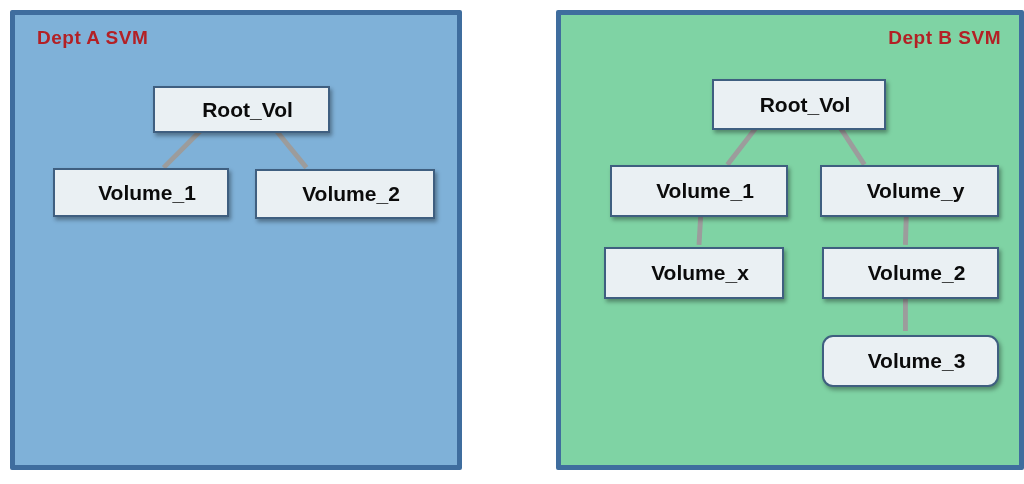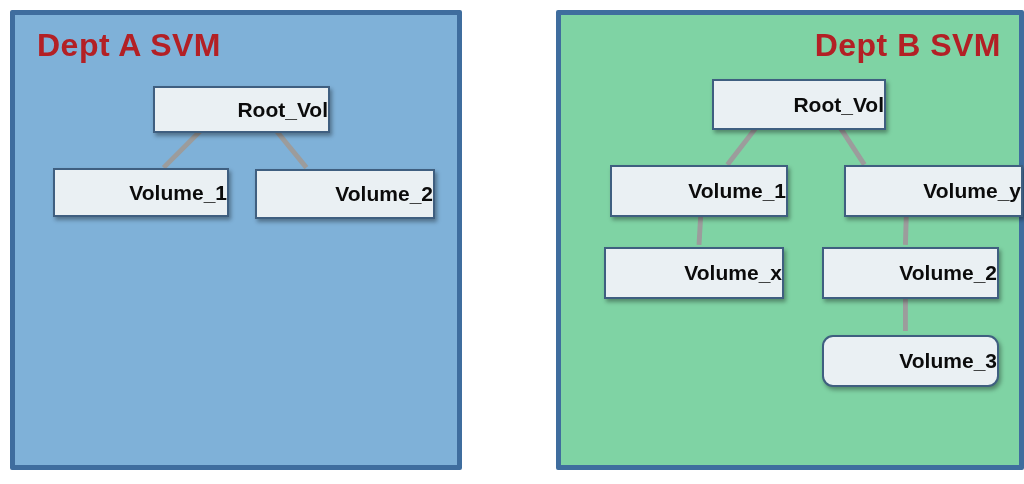--- a/index.html
+++ b/index.html
@@ -20,21 +20,21 @@
     border: 5px solid var(--panel-border, #3F6D9E);
     box-sizing: border-box;
     border-radius: 2px;
   }
   .panel.panel-a { background: var(--panel-a-bg, #7FB1D8); }
   .panel.panel-b { background: var(--panel-b-bg, #7FD3A4); }
   .panel-title {
     position: absolute;
     top: 12px;
     margin: 0;
-    font-size: 32px;
+    font-size: 19px;
     font-weight: bold;
     letter-spacing: 0.5px;
     color: var(--title-red, #B32025);
     white-space: nowrap;
   }
   .panel-title.align-left  { left: 22px; }
   .panel-title.align-right { right: 18px; }
   .edges {
     position: absolute;
     left: 0; top: 0;
@@ -46,21 +46,21 @@
     stroke-width: 5;
   }
   .node-box {
     position: absolute;
     box-sizing: border-box;
     background: var(--node-bg, #EAF0F3);
     border: 2px solid var(--node-border, #3F5F80);
     box-shadow: 2px 3px 4px rgba(0,0,0,0.35);
     display: flex;
     align-items: center;
-    justify-content: flex-end;
+    justify-content: center;
     font-size: 21px;
     font-weight: bold;
     color: #0b0b0b;
     white-space: nowrap;
     padding-left: 12px;
   }
 </style>
 </head>
 <body>
 
@@ -94,21 +94,21 @@
         <line x1="347" y1="200" x2="346" y2="235"></line>
         <line x1="346" y1="282" x2="346" y2="323"></line>
       </svg>
     <div class="nodes">
         <div class="node-box" style="left: 151px; top: 64px; width: 174px; height: 51px;">
           <span>Root_Vol</span>
         </div>
         <div class="node-box" style="left: 49px; top: 150px; width: 178px; height: 52px;">
           <span>Volume_1</span>
         </div>
-        <div class="node-box" style="left: 259px; top: 150px; width: 179px; height: 52px; margin-left: 24px;">
+        <div class="node-box" style="left: 259px; top: 150px; width: 179px; height: 52px;">
           <span>Volume_y</span>
         </div>
         <div class="node-box" style="left: 43px; top: 232px; width: 180px; height: 52px;">
           <span>Volume_x</span>
         </div>
         <div class="node-box" style="left: 261px; top: 232px; width: 177px; height: 52px;">
           <span>Volume_2</span>
         </div>
         <div class="node-box" style="left: 261px; top: 320px; width: 177px; height: 52px; border-radius: 11px;">
           <span>Volume_3</span>

